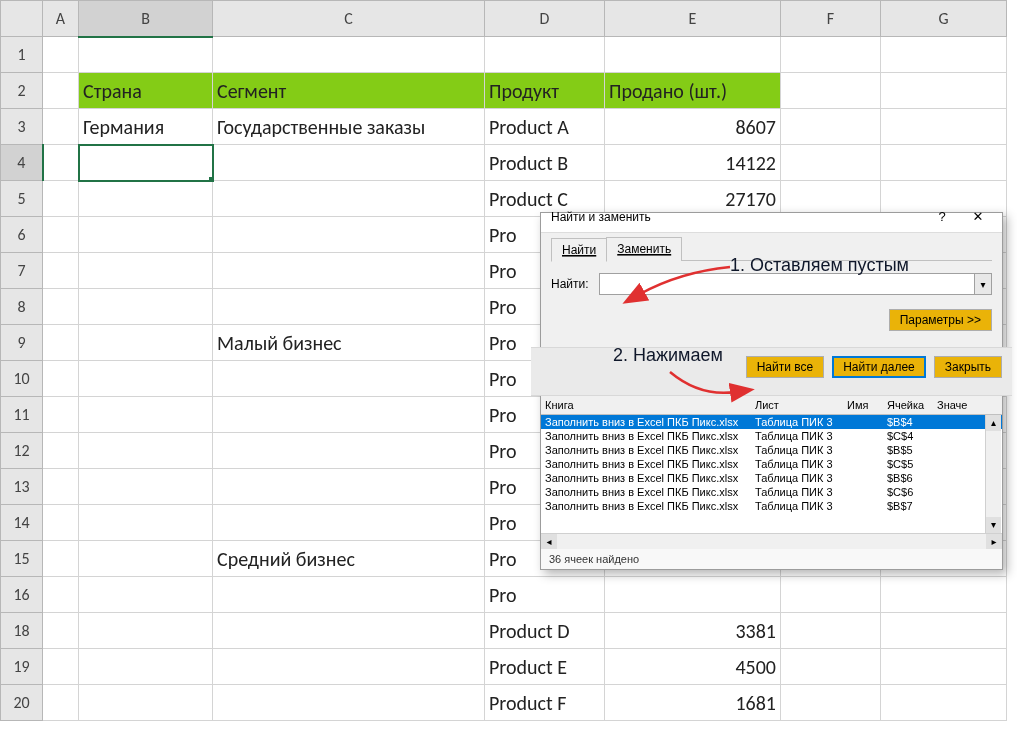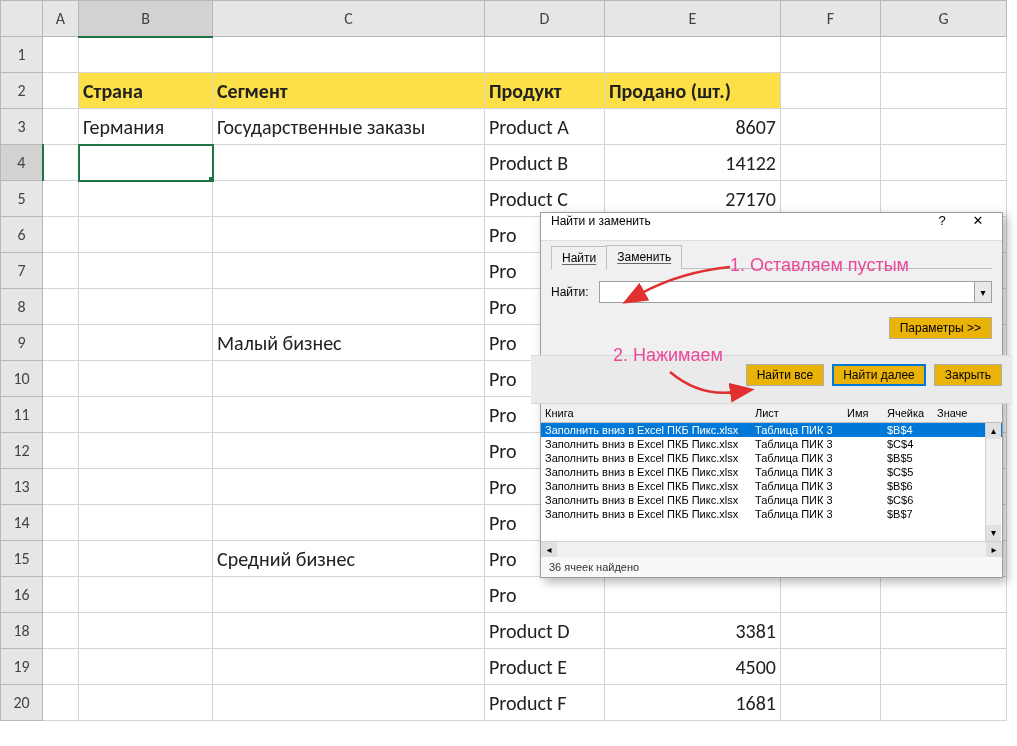--- a/index.html
+++ b/index.html
@@ -46,22 +46,22 @@
   .corner { background: #e6e6e6; border: 1px solid #b7b7b7; }
   .col-corner { width: 42px; }
   .col-A { width: 36px; }
   .col-B { width: 134px; }
   .col-C { width: 272px; }
   .col-D { width: 120px; }
   .col-E { width: 176px; }
   .col-F { width: 100px; }
   .col-G { width: 126px; }
   .hdr-cell {
-    background: #fde047;
-    font-weight: bold;
+    background: #84cc16;
+    font-weight: normal;
   }
   .data-right { text-align: right; padding-right: 6px; }
   .selected-colhdr { background: #d2d2d2 !important; border-bottom: 2px solid #217346 !important;}
   .selected-rowhdr { background: #d2d2d2 !important; border-right: 2px solid #217346 !important;}
   .active-cell {
     outline: 2px solid #217346;
     outline-offset: -1px;
     position: relative;
   }
   .active-cell::after{
@@ -79,21 +79,21 @@
     top: 212px;
     width: 463px;
     background: #f0f0f0;
     border: 1px solid #9c9c9c;
     box-shadow: 4px 4px 10px rgba(0,0,0,0.3);
     font-family: "Segoe UI", Arial, sans-serif;
     font-size: 12px;
     color: #000;
   }
   .dlg-title {
-    height: 28px;
+    height: 20px;
     display: flex;
     align-items: center;
     padding: 0 6px 12px 10px;
     background: #fff;
     border-bottom: 1px solid #ddd;
   }
   .dlg-title .t { flex: 1; }
   .dlg-title .hbtn {
     width: 36px; height: 24px;
     text-align: center;
@@ -105,20 +105,21 @@
     display: flex;
     gap: 0;
     margin-top: 2px;
   }
   .tab {
     padding: 4px 10px;
     border: 1px solid #c0c0c0;
     border-bottom: none;
     background: #f0f0f0;
     font-size: 12px;
+    text-decoration: underline;
   }
   .tab.active { background: #f0f0f0; border-bottom: 1px solid #f0f0f0; position: relative; top: 1px; }
   .tab + .tab { margin-left: -1px; }
   .tab span { text-decoration: underline; text-decoration-color: #666; text-underline-offset: 2px; }
   .tab-underline { border-top: 1px solid #c0c0c0; margin-top: -1px; }
   .findrow {
     display: flex;
     align-items: center;
     gap: 10px;
     margin: 12px 0 14px 0;
@@ -212,21 +213,21 @@
   .hscroll .htrack { flex:1; }
   .status-line {
     padding: 4px 8px;
     font-size: 11px;
     color: #333;
     background: #f8f8f8;
   }
   
   .anno {
     position: absolute;
-    color: #ec4899;
+    color: #0f172a;
     font-size: 18px;
     font-family: "Segoe UI", Arial, sans-serif;
     pointer-events: none;
   }
   .anno svg { overflow: visible; }
 </style>
 </head>
 <body>
 
 <div class="spreadsheet">

